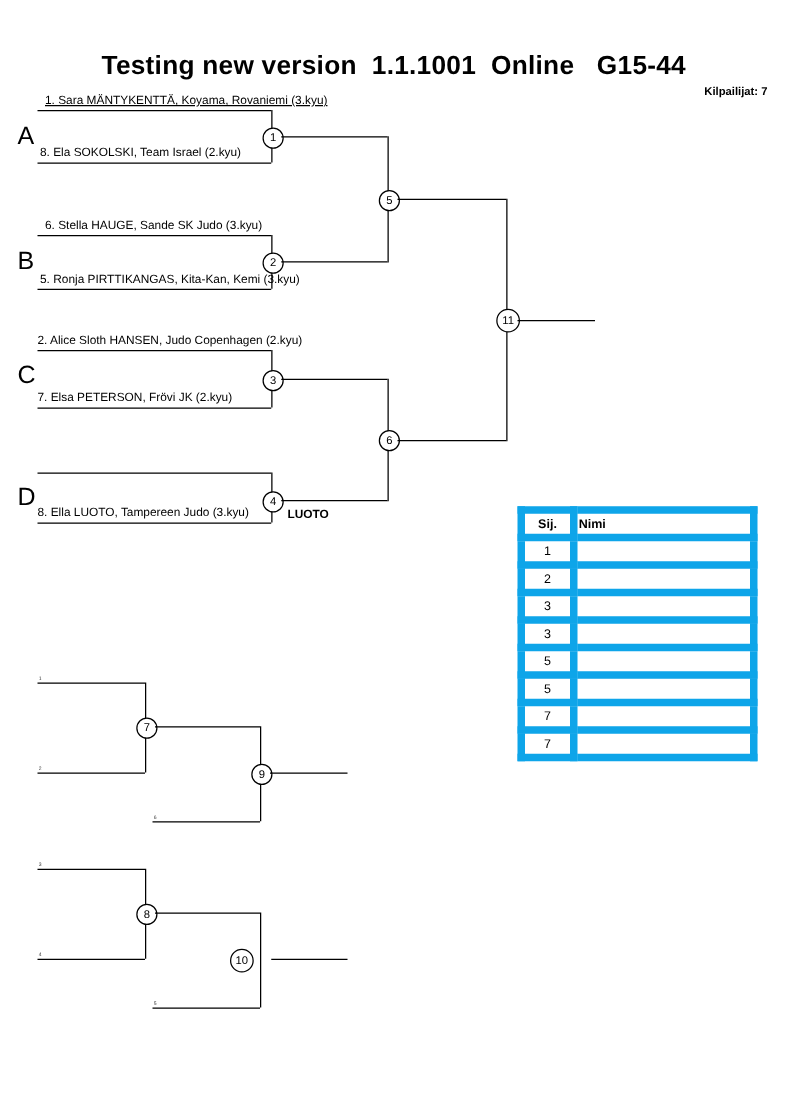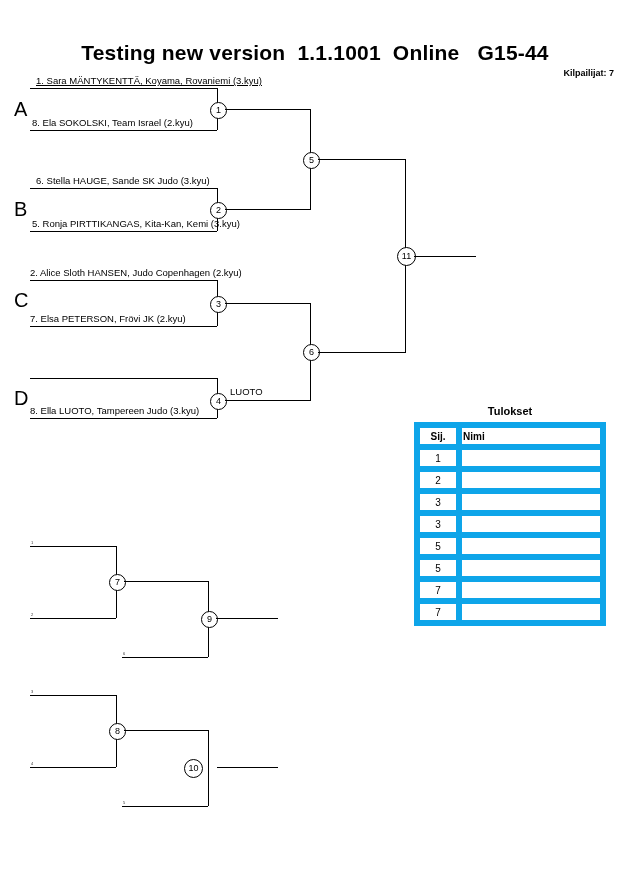--- a/index.html
+++ b/index.html
@@ -91,21 +91,21 @@
 <div class="abs vline" style="left:217px;top:280px;height:46px;"></div>
 <div class="abs bout b1" style="left:210px;top:296px;">3</div>
 
 <div class="abs group-letter" style="left:14px;top:388px;">D</div>
 <div class="abs entry-label" style="left:30px;top:368px;"></div>
 <div class="abs hline" style="left:30px;top:378px;width:187px;"></div>
 <div class="abs entry-label" style="left:30px;top:406px;">8. Ella LUOTO, Tampereen Judo (3.kyu)</div>
 <div class="abs hline" style="left:30px;top:418px;width:187px;"></div>
 <div class="abs vline" style="left:217px;top:378px;height:40px;"></div>
 <div class="abs bout b1" style="left:210px;top:393px;">4</div>
-<div class="abs winner-name" style="left:230px;top:386px;">LUOTO</div>
+<div class="abs winner-name" style="left:230px;top:406px;font-weight:bold;">LUOTO</div>
 
 <div class="abs hline" style="left:225px;top:303px;width:85px;"></div>
 <div class="abs hline" style="left:225px;top:400px;width:85px;"></div>
 <div class="abs vline" style="left:310px;top:303px;height:98px;"></div>
 <div class="abs bout b1" style="left:303px;top:344px;">6</div>
 
 <div class="abs hline" style="left:318px;top:159px;width:87px;"></div>
 <div class="abs hline" style="left:318px;top:352px;width:87px;"></div>
 <div class="abs vline" style="left:405px;top:159px;height:194px;"></div>
 <div class="abs bout b2" style="left:397px;top:247px;">11</div>
@@ -133,21 +133,20 @@
 <div class="abs bout b1" style="left:109px;top:723px;">8</div>
 
 <div class="abs hline" style="left:124px;top:730px;width:84px;"></div>
 <div class="abs rep-seed" style="left:123px;top:801px;">5</div>
 <div class="abs hline" style="left:122px;top:806px;width:86px;"></div>
 <div class="abs vline" style="left:208px;top:730px;height:76px;"></div>
 <div class="abs bout b2" style="left:184px;top:759px;">10</div>
 <div class="abs hline" style="left:217px;top:767px;width:61px;"></div>
 
 <div class="abs" id="results-wrap">
-  <div id="results-title">Tulokset</div>
   <table class="results">
     <thead>
       <tr>
         <th class="c-rank">Sij.</th>
         <th class="c-name">Nimi</th>
       </tr>
     </thead>
     <tbody id="results-body">
         <tr>
           <td class="c-rank">1</td>

